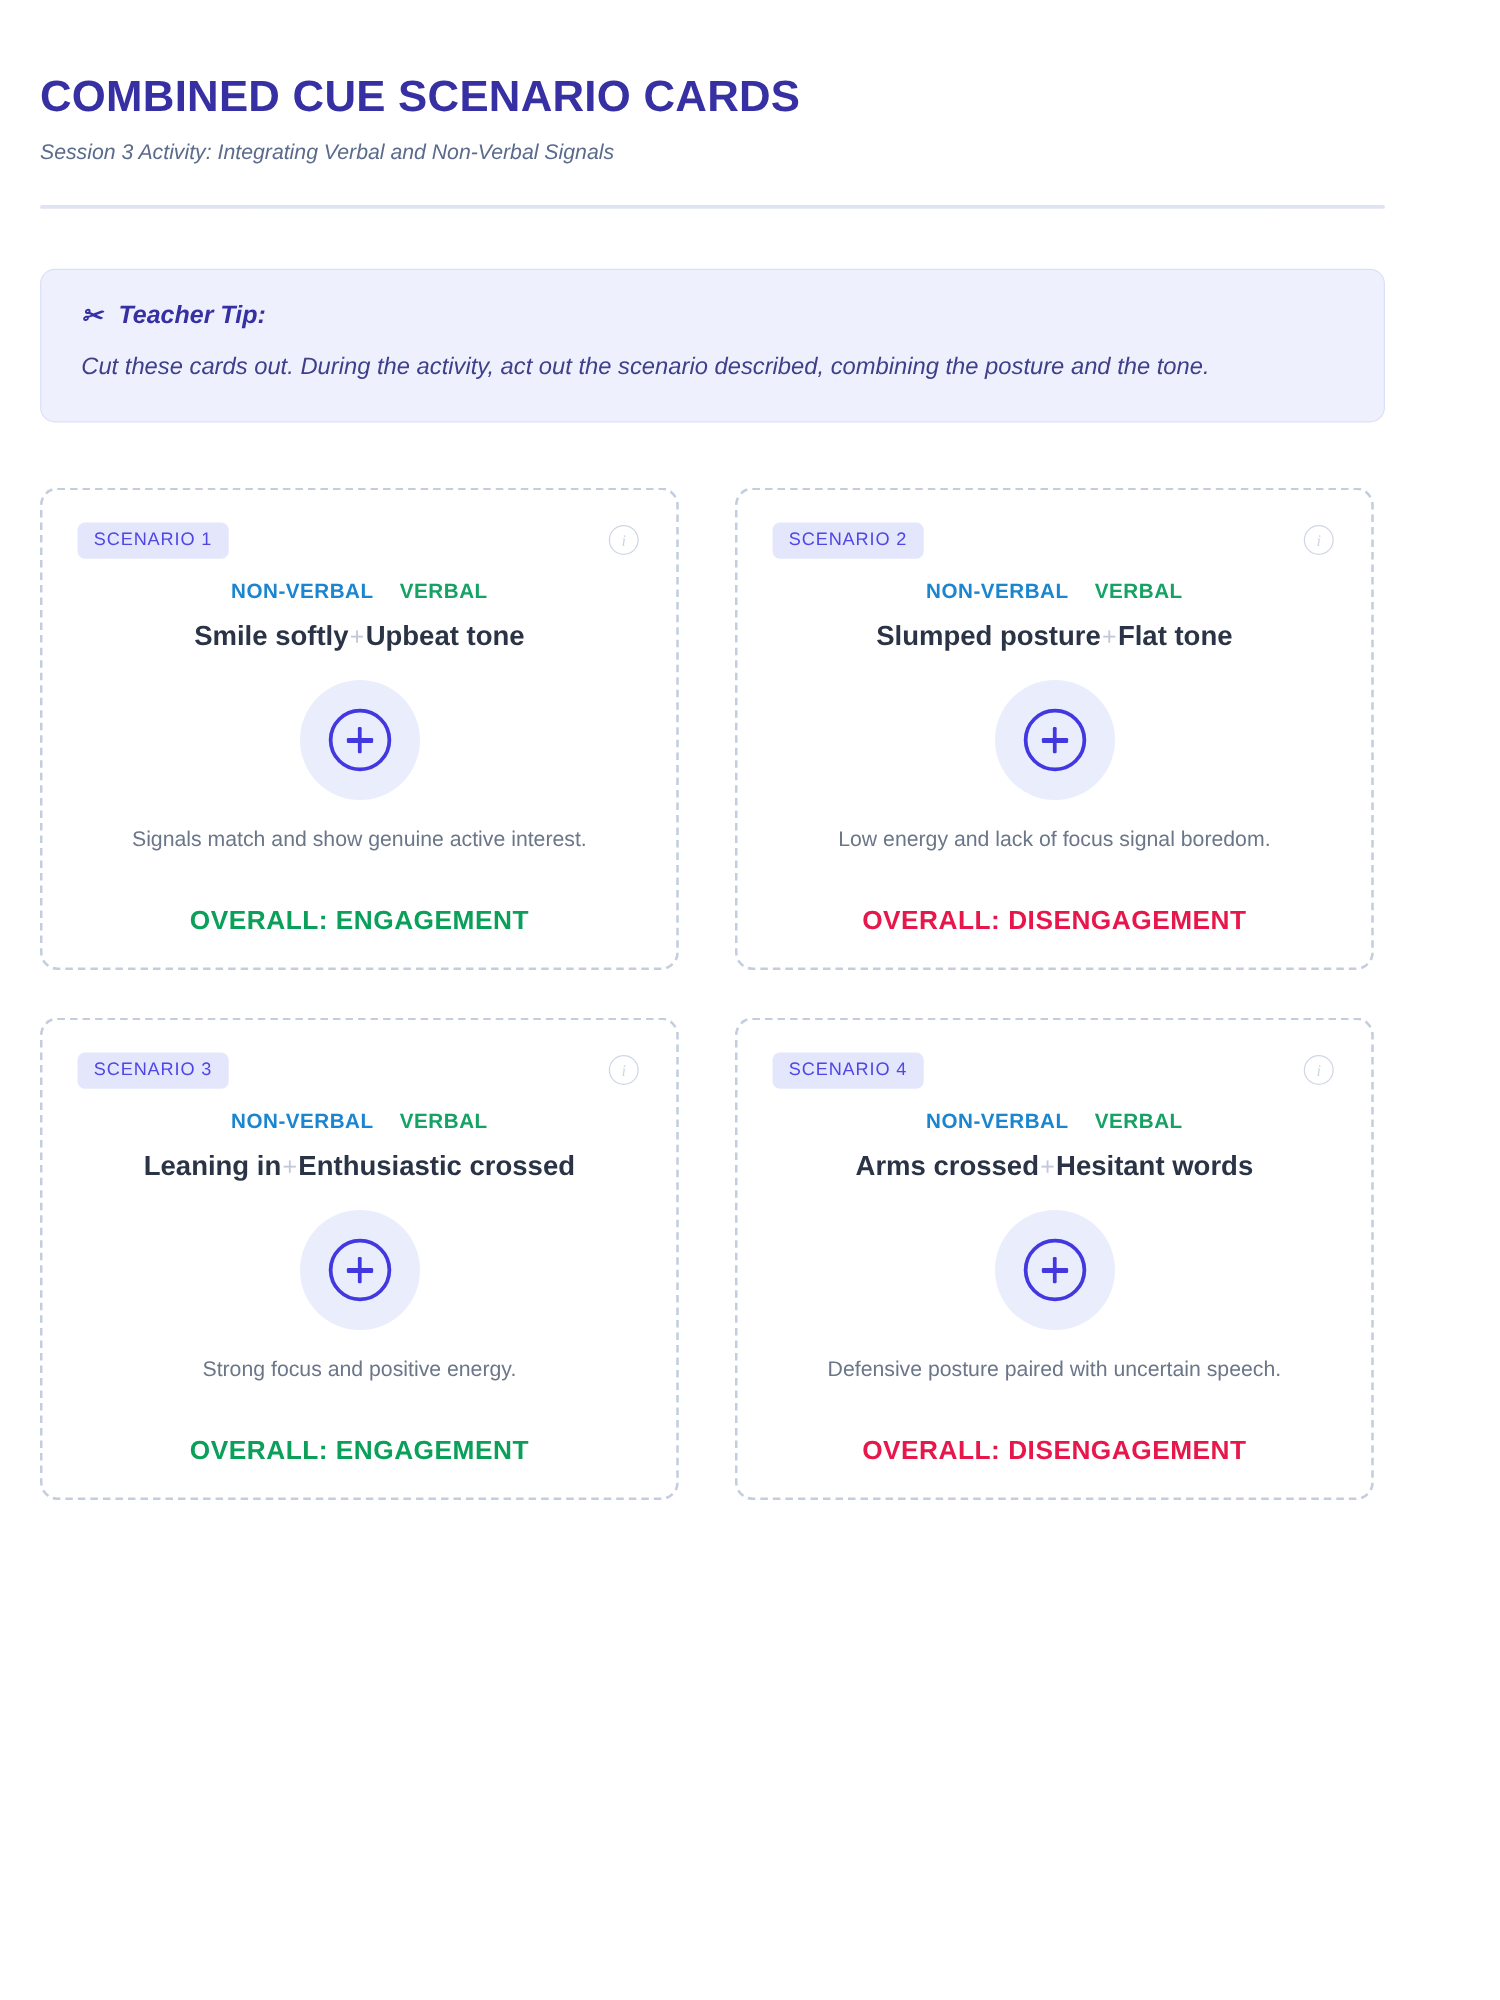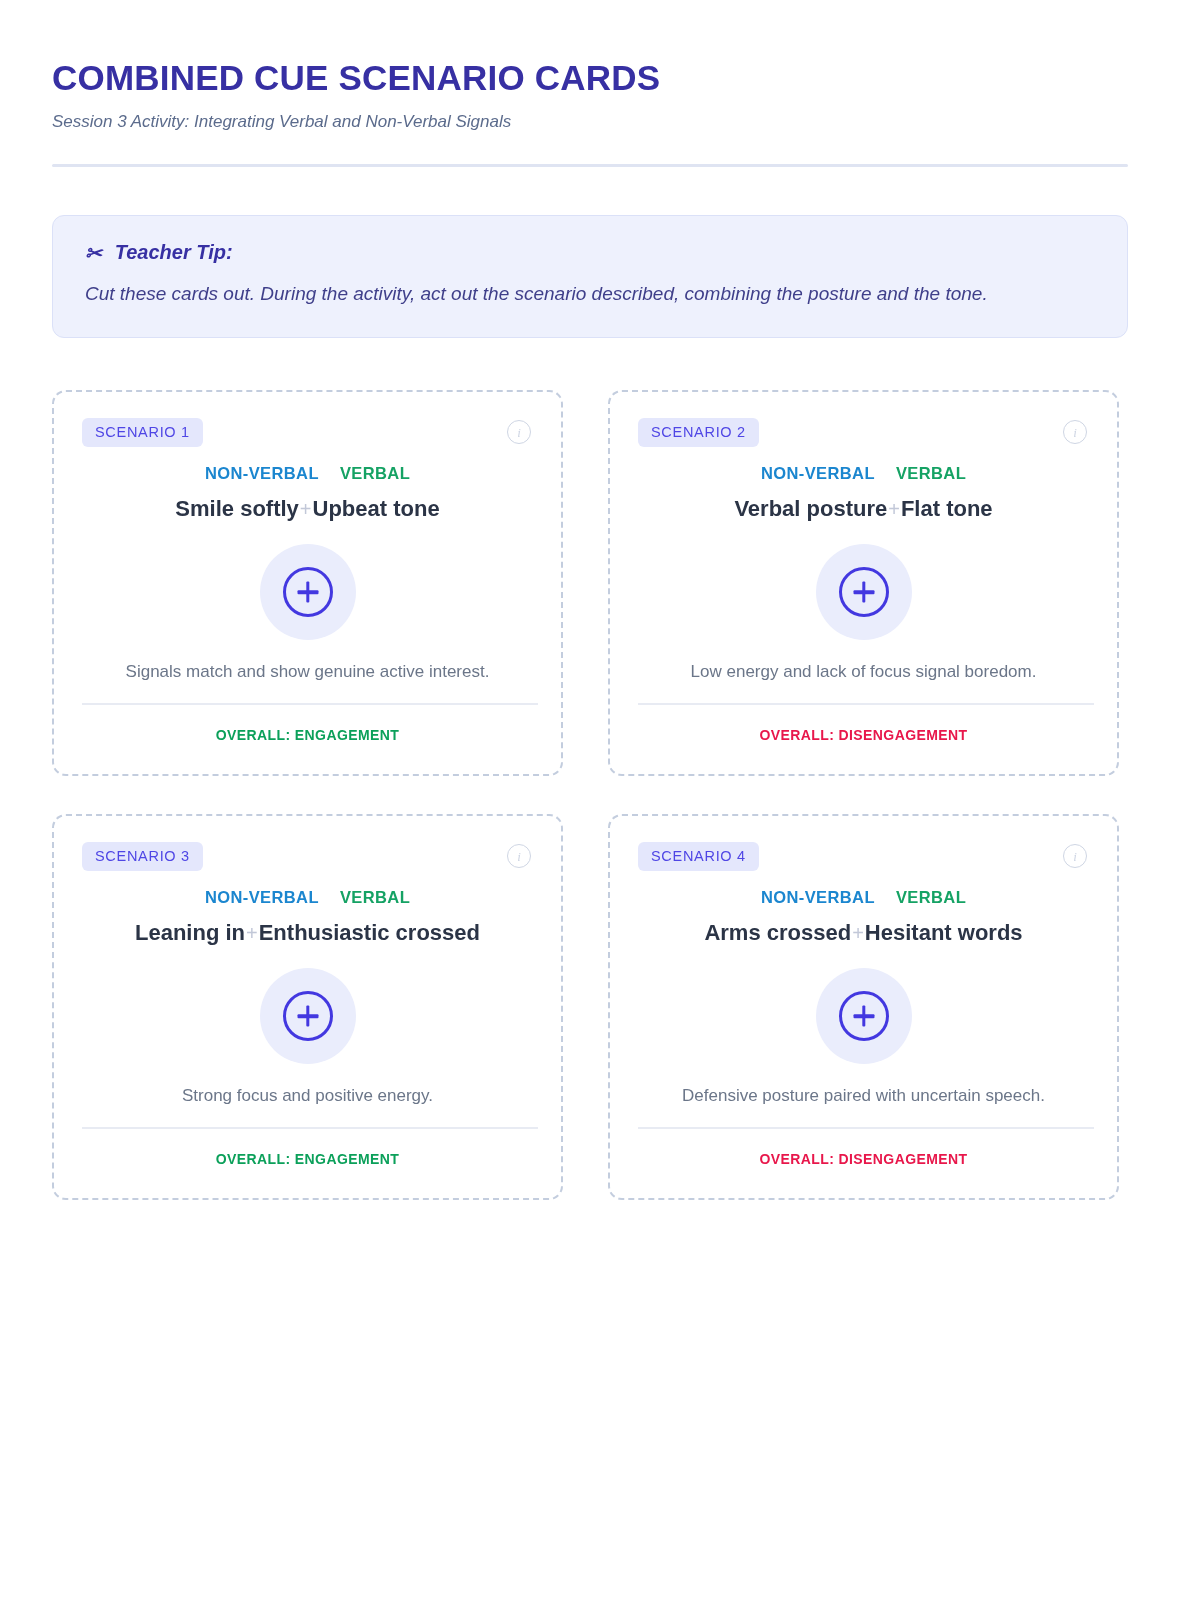--- a/index.html
+++ b/index.html
@@ -13,21 +13,21 @@
     font-family: "Liberation Sans", sans-serif;
     color: #333;
     overflow: hidden;
   }
 
   .page {
     position: relative;
     width: 1200px;
     height: 1387px;
     box-sizing: border-box;
-    padding: 52px 52px 0 52px;
+    padding: 52px 52px 0 32px;
   }
 
   
   .page-title {
     font-size: 35px;
     font-weight: bold;
     color: #3730a3;
     letter-spacing: 0.2px;
     margin: 0;
     line-height: 1.15;
@@ -221,21 +221,21 @@
   .card-divider {
     margin: 19px auto 0 auto;
     height: 1.5px;
     background: #e8ebf3;
     width: 456px;
   }
 
   .card-overall {
     margin-top: 22px;
     text-align: center;
-    font-size: 14px;
+    font-size: 21px;
     font-weight: bold;
     letter-spacing: 0.4px;
   }
   .overall-engagement { color: #0ba05a; }
   .overall-disengagement { color: #e8174b; }
 </style>
 </head>
 <body>
 
 <div class="page">
@@ -281,21 +281,21 @@
     <div class="scenario-card">
       <div class="card-top">
         <span class="scenario-badge">SCENARIO 2</span>
         <span class="info-icon">i</span>
       </div>
       <div class="cue-labels">
         <span class="label-nonverbal">NON-VERBAL</span>
         <span class="label-verbal">VERBAL</span>
       </div>
       <div class="cue-text">
-        <span>Verbal posture</span>
+        <span>Slumped posture</span>
         <span class="cue-plus">+</span>
         <span>Flat tone</span>
       </div>
       <div class="plus-badge-wrap">
         <div class="plus-badge">
           <div class="plus-circle"></div>
         </div>
       </div>
       <div class="card-desc">Low energy and lack of focus signal boredom.</div>
       <div class="card-divider"></div>

